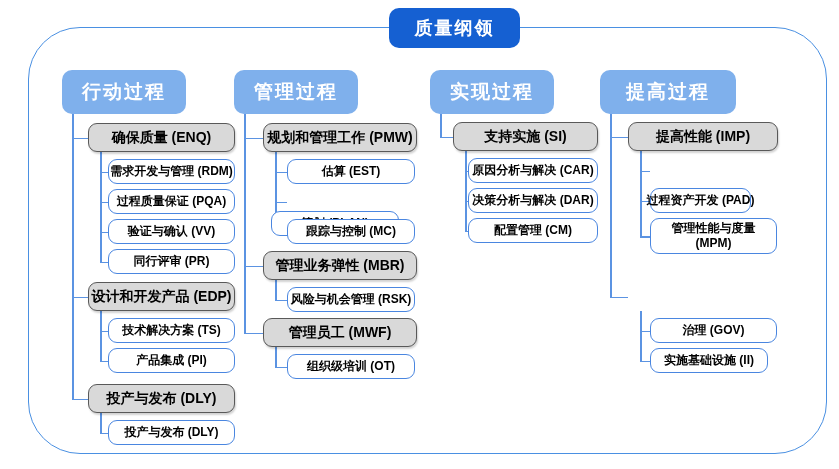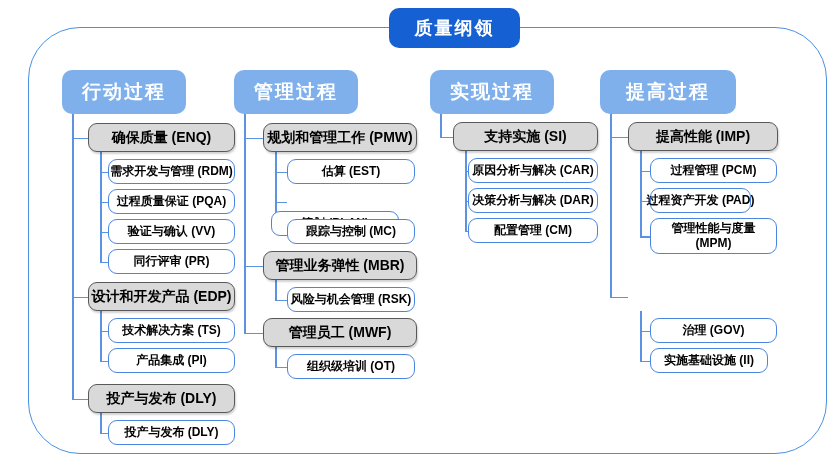--- a/index.html
+++ b/index.html
@@ -83,21 +83,20 @@
     <div class="line" style="left: 465px; top: 200.5px; width: 3px; height: 1.5px;"></div>
     <div class="node leaf-node" style="left: 468px; top: 188px; width: 130px; height: 25px;">决策分析与解决 (DAR)</div>
     <div class="line" style="left: 465px; top: 230.5px; width: 3px; height: 1.5px;"></div>
     <div class="node leaf-node" style="left: 468px; top: 218px; width: 130px; height: 25px;">配置管理 (CM)</div>
     <div class="line" style="left: 465px; top: 151px; width: 1.5px; height: 79.5px;"></div>
     <div class="node header-node" style="left: 600px; top: 70px; width: 136px; height: 44px;">提高过程</div>
     <div class="line" style="left: 610px; top: 114px; width: 1.5px; height: 182.5px;"></div>
     <div class="line" style="left: 610px; top: 136.5px; width: 18px; height: 1.5px;"></div>
     <div class="node gray-node" style="left: 628px; top: 122px; width: 150px; height: 29px;">提高性能 (IMP)</div>
     <div class="line" style="left: 640px; top: 170.5px; width: 10px; height: 1.5px;"></div>
-    <div class="node leaf-node" style="left: 650px; top: 158px; width: 127px; height: 25px;">过程管理 (PCM)</div>
     <div class="line" style="left: 640px; top: 200.5px; width: 10px; height: 1.5px;"></div>
     <div class="node leaf-node" style="left: 650px; top: 188px; width: 101px; height: 25px;">过程资产开发 (PAD)</div>
     <div class="line" style="left: 640px; top: 236px; width: 10px; height: 1.5px;"></div>
     <div class="node leaf-node" style="left: 650px; top: 218px; width: 127px; height: 36px;">管理性能与度量
 (MPM)</div>
     <div class="line" style="left: 640px; top: 151px; width: 1.5px; height: 85px;"></div>
     <div class="line" style="left: 610px; top: 296.5px; width: 18px; height: 1.5px;"></div>
     <div class="line" style="left: 640px; top: 330.5px; width: 10px; height: 1.5px;"></div>
     <div class="node leaf-node" style="left: 650px; top: 318px; width: 127px; height: 25px;">治理 (GOV)</div>
     <div class="line" style="left: 640px; top: 360.5px; width: 10px; height: 1.5px;"></div>

